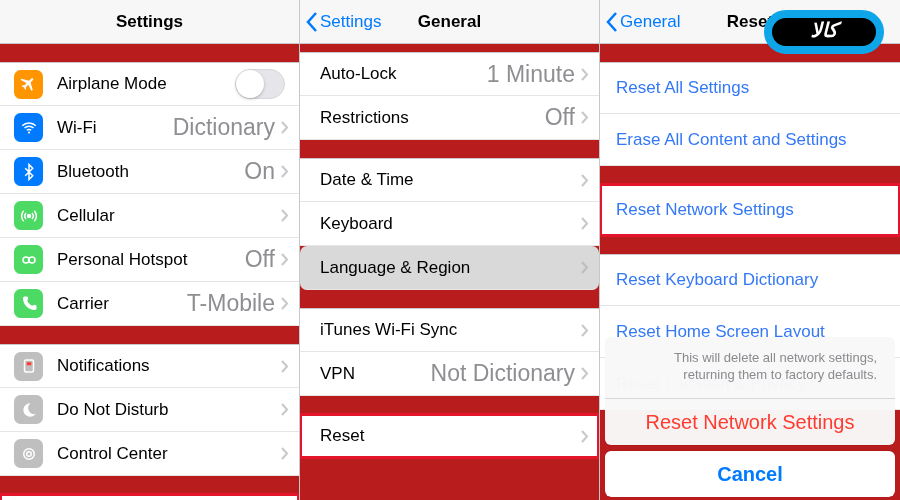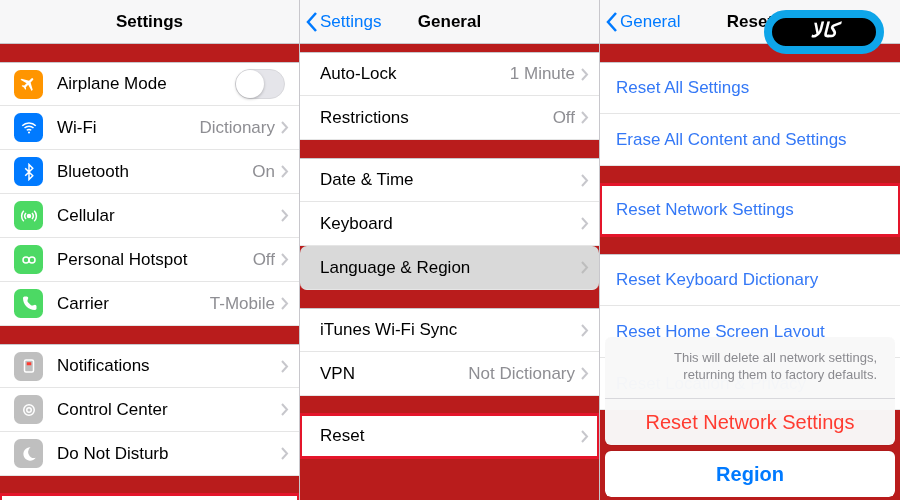--- a/index.html
+++ b/index.html
@@ -19,21 +19,21 @@
   .scroll { flex: 1; overflow: hidden; }
   .group-space { height: 18px; }
   .group-space.small { height: 8px; }
   .row { background: #fff; height: 44px; display: flex; align-items: center; border-bottom: 1px solid #e5e5e5; position: relative; }
   .row:last-child { border-bottom: 1px solid #c8c7cc; }
   .row.first { border-top: 1px solid #c8c7cc; }
   .row .icon { width: 29px; height: 29px; border-radius: 6.5px; margin-left: 14px; display: flex; align-items: center; justify-content: center; color: #fff; }
   .row .icon svg { width: 18px; height: 18px; }
   .row .label { flex: 1; margin-left: 14px; font-size: 17px; color: #000; }
   .row.indent .label { margin-left: 20px; }
-  .row .value { color: #8e8e93; font-size: 17px; margin-right: 6px; }
+  .row .value { color: #8e8e93; font-size: 23px; margin-right: 6px; }
   .row .chevron { margin-right: 10px; }
   .row .chevron svg { width: 8px; height: 13px; display: block; }
   .row .switch { width: 50px; height: 30px; border-radius: 15px; background: #e5e5ea; margin-right: 14px; position: relative; border:1px solid #d8d8dc; }
   .row .switch::after { content:""; position:absolute; width:28px; height:28px; background:#fff; border-radius:50%; top:0; left:0; box-shadow:0 1px 3px rgba(0,0,0,.25); }
   .row.pressed { background: #d9d9d9; border-radius: 7px; }
 
   
   .link-row { background: #fff; height: 52px; display: flex; align-items: center; border-bottom: 1px solid #e5e5e5; }
   .link-row .label { margin-left: 16px; font-size: 17px; color: #3478f6; }
   .link-row.first { border-top: 1px solid #c8c7cc; }
@@ -163,39 +163,39 @@
           </div>
         <div class="label">Notifications</div>
         <div class="chevron">
             <svg viewBox="0 0 8 13" fill="none" stroke="#c7c7cc" stroke-width="2">
               <path d="M1 1l5 5.5L1 12"></path>
             </svg>
           </div>
       </div>
       <div class="row">
         <div class="icon c-greyL">
+            <svg viewBox="0 0 24 24" fill="#fff">
+              <path d="M14 3a9 9 0 1 0 7 14 8 8 0 0 1-7-14z"></path>
+            </svg>
+          </div>
+        <div class="label">Do Not Disturb</div>
+        <div class="chevron">
+            <svg viewBox="0 0 8 13" fill="none" stroke="#c7c7cc" stroke-width="2">
+              <path d="M1 1l5 5.5L1 12"></path>
+            </svg>
+          </div>
+      </div>
+      <div class="row">
+        <div class="icon c-greyL">
             <svg viewBox="0 0 24 24" fill="none" stroke="#fff" stroke-width="2">
               <circle cx="12" cy="12" r="3"></circle>
               <circle cx="12" cy="12" r="7"></circle>
             </svg>
           </div>
         <div class="label">Control Center</div>
-        <div class="chevron">
-            <svg viewBox="0 0 8 13" fill="none" stroke="#c7c7cc" stroke-width="2">
-              <path d="M1 1l5 5.5L1 12"></path>
-            </svg>
-          </div>
-      </div>
-      <div class="row">
-        <div class="icon c-greyL">
-            <svg viewBox="0 0 24 24" fill="#fff">
-              <path d="M14 3a9 9 0 1 0 7 14 8 8 0 0 1-7-14z"></path>
-            </svg>
-          </div>
-        <div class="label">Do Not Disturb</div>
         <div class="chevron">
             <svg viewBox="0 0 8 13" fill="none" stroke="#c7c7cc" stroke-width="2">
               <path d="M1 1l5 5.5L1 12"></path>
             </svg>
           </div>
       </div>
 
       <div class="group-space"></div>
 
       <div class="row first hl">
@@ -335,21 +335,21 @@
       <div class="link-row">
         <div class="label">Reset Location &amp; Privacy</div>
       </div>
     </div>
 
     <div class="sheet">
       <div class="sheet-card">
         <div class="sheet-msg">This will delete all network settings, returning them to factory defaults.</div>
         <div class="sheet-btn sheet-destructive">Reset Network Settings</div>
       </div>
-      <div class="sheet-cancel">Region</div>
+      <div class="sheet-cancel">Cancel</div>
     </div>
   </div>
 
 </div>
 
 <div class="watermark">
   <span>كالا</span>
 </div>
 
 </body></html>

